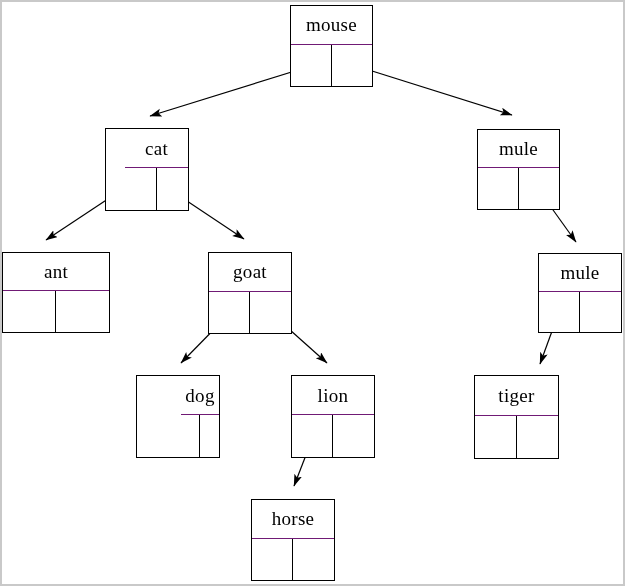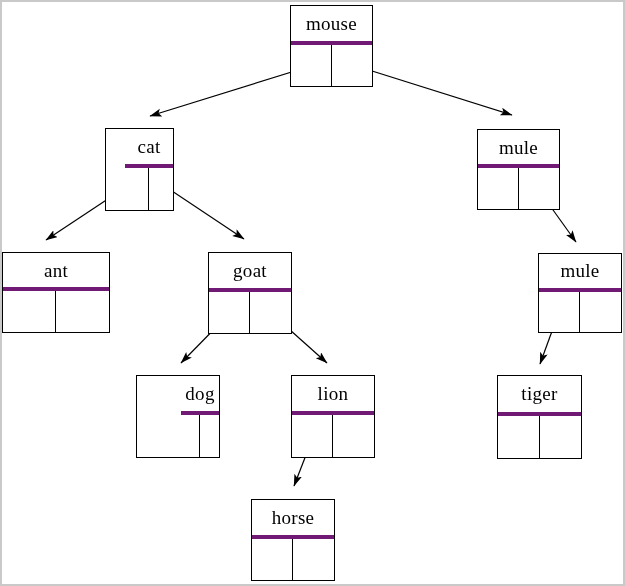--- a/index.html
+++ b/index.html
@@ -20,21 +20,21 @@
   .node {
     position:absolute;
     border:1px solid #000;
     background:#fff;
     display:flex; flex-direction:column;
   }
   .node-label {
     flex:0 0 48.5%;
     display:flex; align-items:center; justify-content:center;
     font-size:19px; line-height:1; color:#000;
-    border-bottom:4px solid #701a75;
+    border-bottom:1px solid #701a75;
     letter-spacing:0.3px;
   }
   .node-cells { flex:1 1 auto; display:flex; }
   .cell { flex:1 1 50%; }
   .cell-left { border-right:1px solid #000; }
 </style>
 </head>
 <body>
 
 <div id="canvas">
@@ -55,21 +55,21 @@
       <line x1="313" y1="437" x2="294" y2="486" stroke="#000000" stroke-width="1.2" marker-end="url(#arrowhead)"></line>
     </svg>
   <div id="nodes-layer">
       <div class="node" style="left: 290px; top: 5px; width: 83px; height: 82px;">
     <div class="node-label">mouse</div>
     <div class="node-cells">
       <div class="cell cell-left"></div>
       <div class="cell cell-right"></div>
     </div>
   </div>
-      <div class="node" style="left: 105px; top: 128px; width: 69px; height: 83px; padding-left: 19px;">
+      <div class="node" style="left: 105px; top: 128px; width: 84px; height: 83px; padding-left: 19px;">
     <div class="node-label">cat</div>
     <div class="node-cells">
       <div class="cell cell-left"></div>
       <div class="cell cell-right"></div>
     </div>
   </div>
       <div class="node" style="left: 477px; top: 129px; width: 83px; height: 81px;">
     <div class="node-label">mule</div>
     <div class="node-cells">
       <div class="cell cell-left"></div>
@@ -104,21 +104,21 @@
       <div class="cell cell-right"></div>
     </div>
   </div>
       <div class="node" style="left: 291px; top: 375px; width: 84px; height: 83px; justify-content: flex-end;">
     <div class="node-label">lion</div>
     <div class="node-cells">
       <div class="cell cell-left"></div>
       <div class="cell cell-right"></div>
     </div>
   </div>
-      <div class="node" style="left: 497px; top: 375px; width: 85px; height: 84px;">
+      <div class="node" style="left: 474px; top: 375px; width: 85px; height: 84px;">
     <div class="node-label">tiger</div>
     <div class="node-cells">
       <div class="cell cell-left"></div>
       <div class="cell cell-right"></div>
     </div>
   </div>
       <div class="node" style="left: 251px; top: 499px; width: 84px; height: 82px;">
     <div class="node-label">horse</div>
     <div class="node-cells">
       <div class="cell cell-left"></div>

